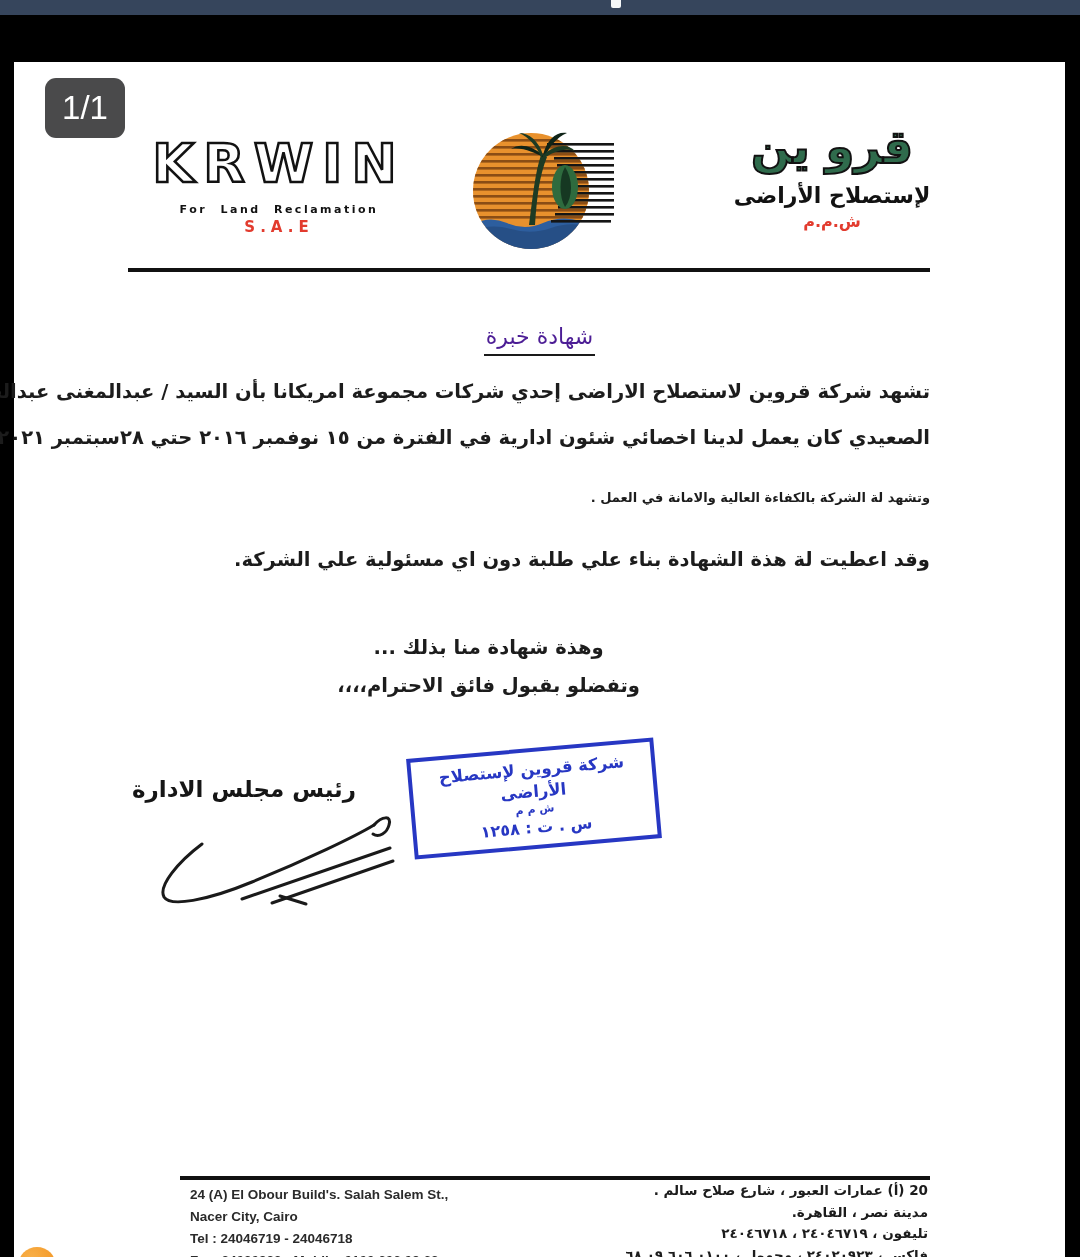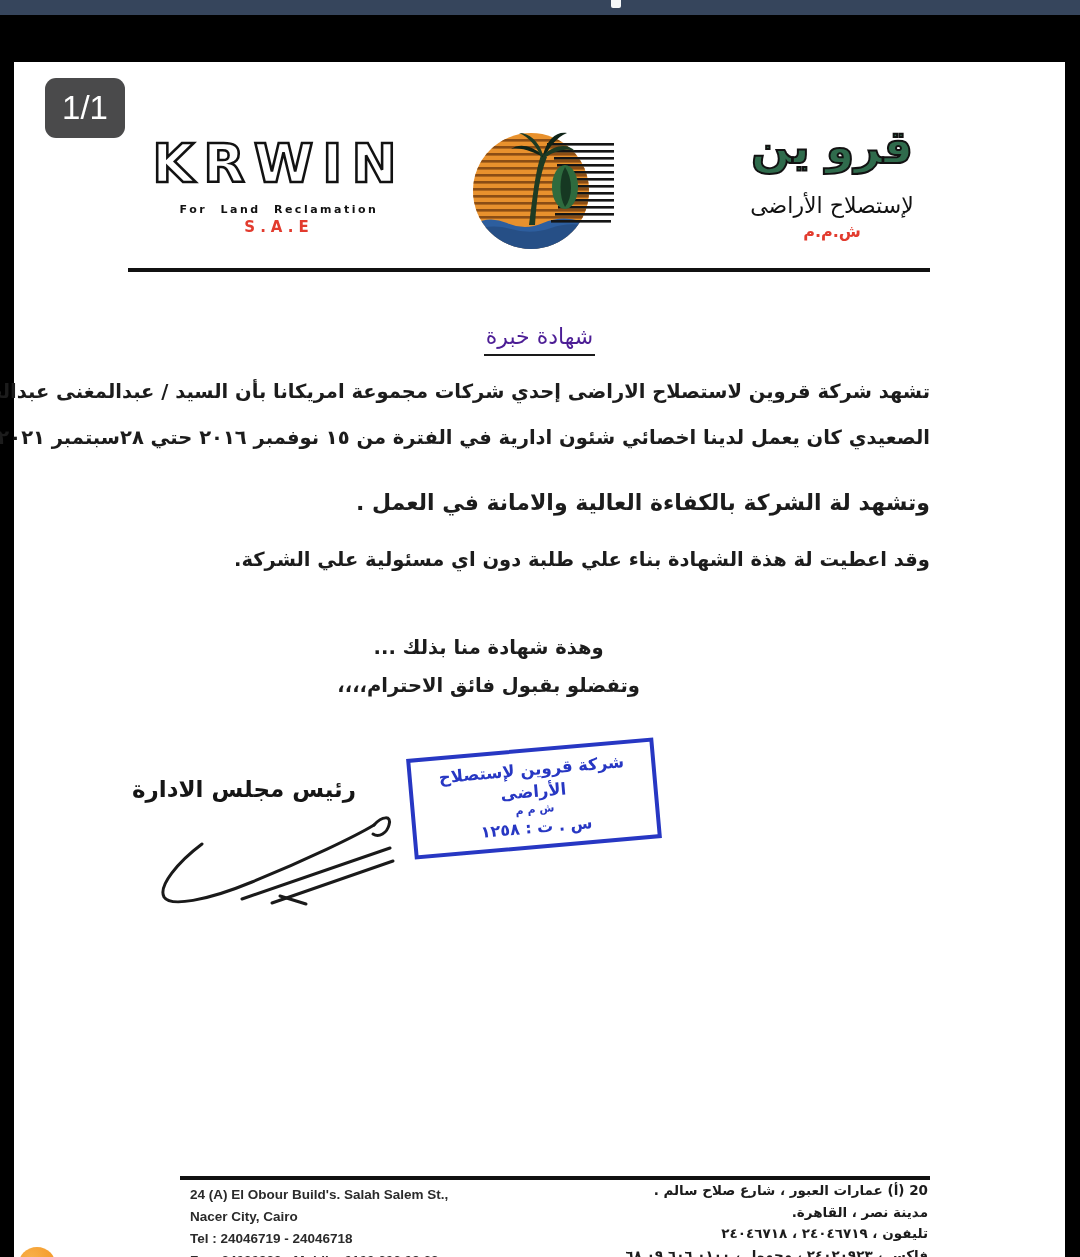--- a/index.html
+++ b/index.html
@@ -17,31 +17,31 @@
     font-family:"Liberation Sans",sans-serif;}
   
   .brand-en{position:absolute;left:120px;top:70px;width:290px;text-align:center;}
   .brand-en .word{font-size:54px;font-weight:bold;letter-spacing:9px;color:#fff;
     -webkit-text-stroke:2.6px #121212;font-family:"DejaVu Sans",sans-serif;}
   .brand-en .tagline{margin-top:8px;font-size:11px;font-weight:bold;letter-spacing:2.5px;word-spacing:7px;color:#121212;}
   .brand-en .legal{margin-top:2px;font-size:15px;font-weight:bold;letter-spacing:5px;color:var(--accent-red);}
   .logo{position:absolute;left:455px;top:63px;width:145px;height:132px;}
   .brand-ar{position:absolute;right:128px;top:58px;width:210px;text-align:center;}
   .brand-ar .word{font-size:46px;font-weight:bold;color:var(--brand-green);-webkit-text-stroke:2px #121212;line-height:1.2;}
-  .brand-ar .tagline{margin-top:18px;font-size:22px;font-weight:normal;color:#121212;}
+  .brand-ar .tagline{margin-top:8px;font-size:22px;font-weight:bold;color:#121212;}
   .brand-ar .legal{margin-top:4px;font-size:16px;font-weight:bold;color:var(--accent-red);}
   .head-rule{position:absolute;left:114px;top:206px;width:802px;height:4px;background:#111;}
   
   .letter-title{position:absolute;left:0;top:262px;width:100%;text-align:center;}
   .letter-title span{display:inline-block;font-size:22px;font-weight:normal;color:#4c1d95;
     border-bottom:2.5px solid #1a1a1a;padding:0 2px 5px;}
   .ar-line{position:absolute;direction:rtl;text-align:right;font-weight:bold;color:#1c1c1c;white-space:nowrap;}
   .p1l1{right:135px;top:318px;font-size:19.5px;}
   .p1l2{right:135px;top:364px;font-size:19.5px;}
-  .p2{right:135px;top:428px;font-size:22px;margin-left:35px;}
+  .p2{right:135px;top:428px;font-size:13px;margin-left:35px;}
   .p3{right:135px;top:486px;font-size:19.5px;}
   .closing{position:absolute;right:425px;top:567px;direction:rtl;text-align:center;font-weight:bold;color:#1c1c1c;}
   .closing div{font-size:19.5px;line-height:38px;white-space:nowrap;text-align:center;}
   
   .stamp{position:absolute;left:396px;top:686px;width:248px;padding:7px 10px 6px;border:4px solid var(--stamp-blue);
     transform:rotate(-5deg);text-align:center;color:var(--stamp-blue);direction:rtl;}
   .stamp .s1{font-size:16.5px;font-weight:bold;line-height:22px;}
   .stamp .s2{font-size:11px;font-weight:bold;line-height:14px;letter-spacing:4px;}
   .stamp .s3{font-size:16px;font-weight:bold;line-height:22px;letter-spacing:2px;}
   .sig-title{position:absolute;left:152px;top:714px;width:190px;direction:rtl;text-align:center;

